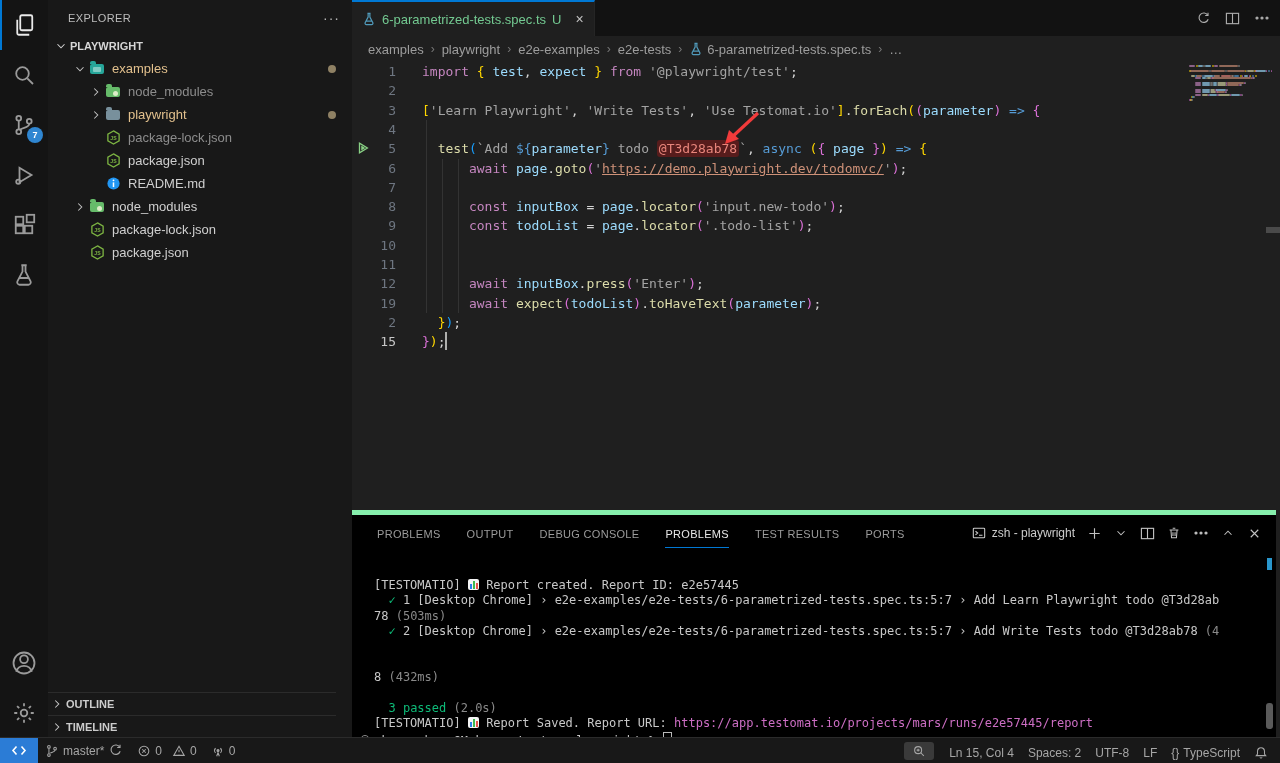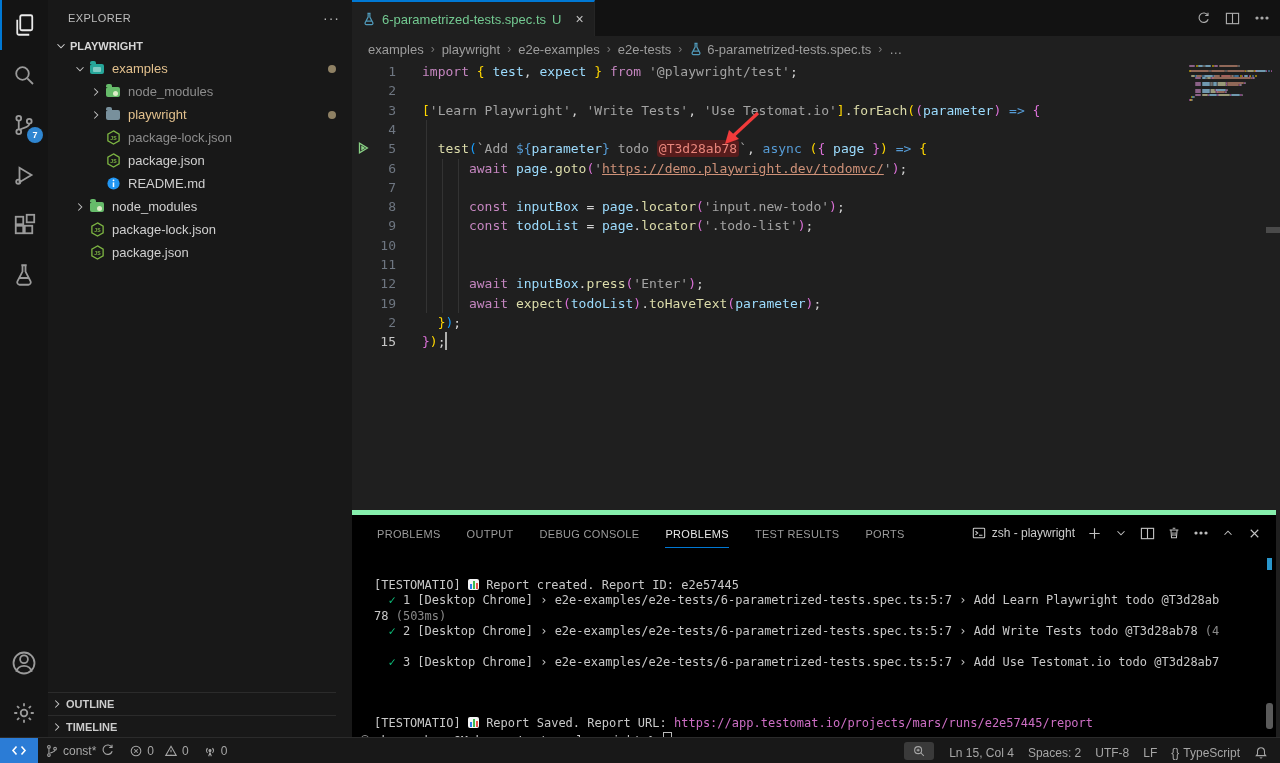--- a/index.html
+++ b/index.html
@@ -570,22 +570,23 @@
         <svg width="15" height="15" viewBox="0 0 16 16" fill="none" stroke="currentColor" stroke-width="1.2">
           <path d="M4 4l8 8M12 4l-8 8"></path>
         </svg>
       </span>
     </div>
   <div id="terminal">
       <div class="tline" style="top: 23px;"><span class="t-fg">[TESTOMATIO] </span><span class="chart-ic"><i class="c1"></i><i class="c2"></i><i class="c3"></i></span><span class="t-fg"> Report created. Report ID: e2e57445</span></div>
       <div class="tline" style="top: 38.35px;"><span class="t-fg">  </span><span class="t-g">✓</span><span class="t-fg"> 1 [Desktop Chrome] › e2e-examples/e2e-tests/6-parametrized-tests.spec.ts:5:7 › Add Learn Playwright todo @T3d28ab</span></div>
       <div class="tline" style="top: 53.7px;"><span class="t-fg">78 </span><span class="t-dim">(503ms)</span></div>
       <div class="tline" style="top: 69.05px;"><span class="t-fg">  </span><span class="t-g">✓</span><span class="t-fg"> 2 [Desktop Chrome] › e2e-examples/e2e-tests/6-parametrized-tests.spec.ts:5:7 › Add Write Tests todo @T3d28ab78 </span><span class="t-dim">(4</span></div>
-      <div class="tline" style="top: 99.75px;"><span class="t-fg">  </span><span class="t-g">✓</span><span class="t-fg"> 3 [Desktop Chrome] › e2e-examples/e2e-tests/6-parametrized-tests.spec.ts:5:7 › Add Use Testomat.io todo @T3d28ab7</span></div>
+      <div class="tline" style="top: 115.1px;"><span class="t-fg">8 </span><span class="t-dim">(432ms)</span></div>
       <div class="tline" style="top: 130.45px;"></div>
+      <div class="tline" style="top: 145.8px;"><span class="t-fg">  </span><span class="t-g">3 passed</span><span class="t-dim"> (2.0s)</span></div>
       <div class="tline" style="top: 161.15px;"><span class="t-fg">[TESTOMATIO] </span><span class="chart-ic"><i class="c1"></i><i class="c2"></i><i class="c3"></i></span><span class="t-fg"> Report Saved. Report URL: </span><span class="t-mag">https://app.testomat.io/projects/mars/runs/e2e57445/report</span></div>
       <div class="tline" style="top: 176.5px;"><span class="t-fg">mkryvoshyya@Maksyms-Laptop playwright % </span><span class="t-cur"></span></div>
       <div id="term-deco" style="top: 179.5px; left: 8px;"></div>
     </div>
   <div id="term-mark-blue" style="top:43px"></div>
   <div id="term-thumb" style="top:188px"></div>
 </div>
 
 <footer id="status">
   <div id="remote-chip">
@@ -595,21 +596,21 @@
     </div>
   <div class="st-item">
     <span id="ic-branch">
         <svg width="14" height="14" viewBox="0 0 16 16" fill="none" stroke="currentColor" stroke-width="1.2">
           <circle cx="4.5" cy="3.3" r="1.5"></circle>
           <circle cx="4.5" cy="12.7" r="1.5"></circle>
           <circle cx="11.5" cy="5.3" r="1.5"></circle>
           <path d="M4.5 4.8v6.4M11.5 6.8c0 2.4-3.6 2.2-5.5 3.6"></path>
         </svg>
       </span>
-    <span>const*</span>
+    <span>master*</span>
     <span id="ic-sync">
         <svg width="15" height="15" viewBox="0 0 16 16" fill="none" stroke="currentColor" stroke-width="1.2">
           <path d="M12.5 4.5A5 5 0 1 0 13 8.8"></path>
           <path d="M12.8 1.8v3h-3"></path>
         </svg>
       </span>
   </div>
   <div class="st-item">
     <span id="ic-err">
         <svg width="14" height="14" viewBox="0 0 16 16" fill="none" stroke="currentColor" stroke-width="1.2">

